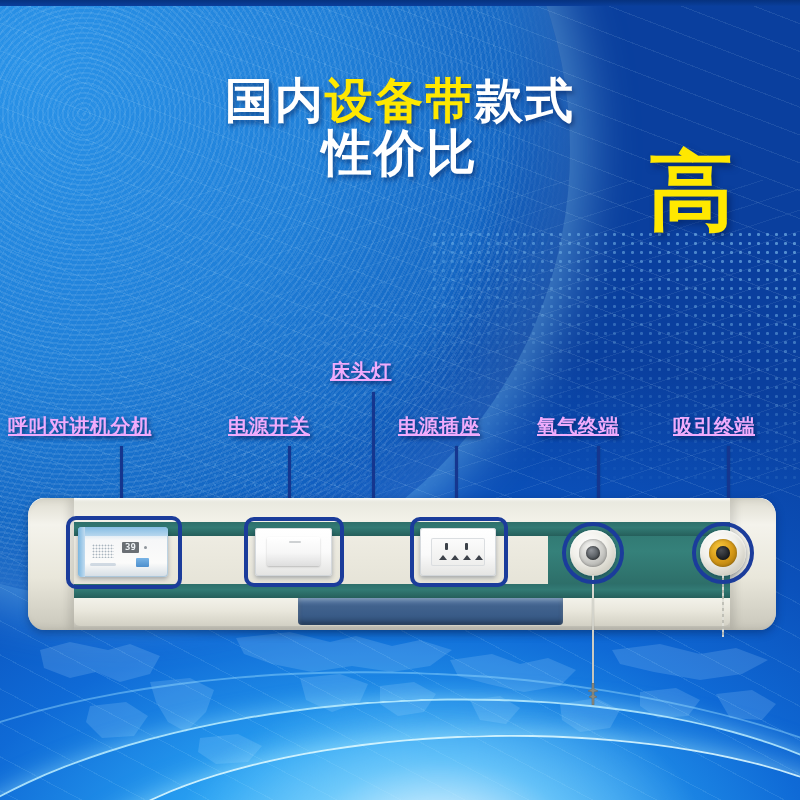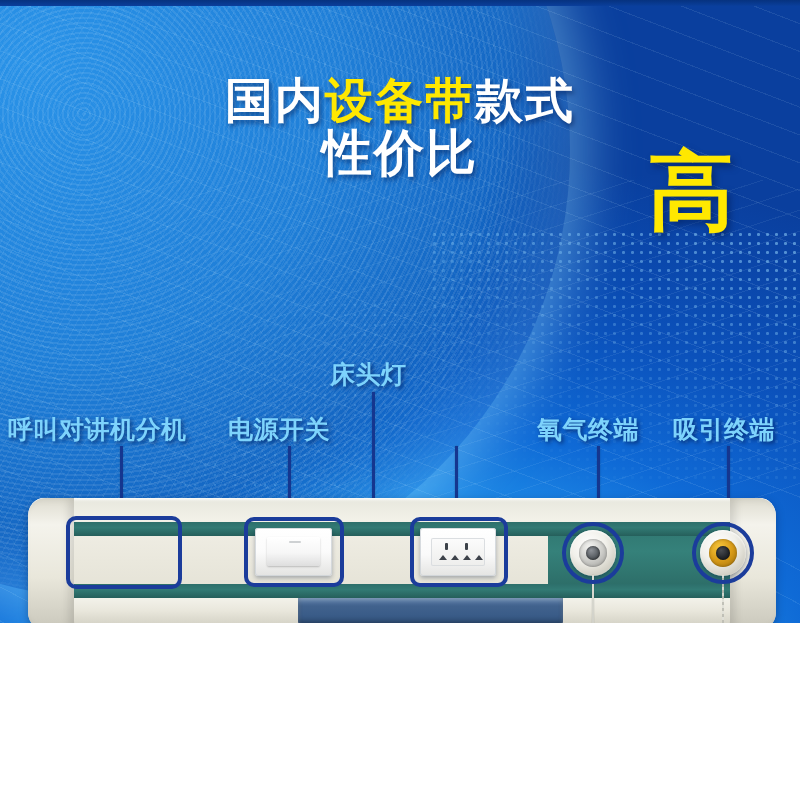--- a/index.html
+++ b/index.html
@@ -1,21 +1,21 @@
 <!DOCTYPE html>
 <html><head>
 <meta charset="utf-8">
 <style>
   html,body{margin:0;padding:0;}
   body{
     width:800px;height:800px;overflow:hidden;
     font-family:"DejaVu Sans","Liberation Sans",sans-serif;
   }
   #stage{
-    position:relative;width:800px;height:623px;overflow:hidden;
+    position:relative;width:800px;height:800px;overflow:hidden;
     background:#0b58c4;
   }
 
   
   .bg-base{
     position:absolute;inset:0;
     background:
       radial-gradient(ellipse 900px 520px at 48% 108%, #66d0ff 0%, #2aa4f4 22%, #0f6ad6 48%, #0b51bb 70%, #0a3f9e 100%),
       linear-gradient(180deg,#0a3d9c 0%,#0d53bb 38%,#0f66d2 70%,#0d57c0 100%);
   }
@@ -113,23 +113,24 @@
   .w{color:#ffffff;text-shadow:2px 3px 5px rgba(0,25,80,.55);}
   .y{color:#ffe800;text-shadow:2px 3px 5px rgba(0,25,80,.55);}
   .big-high{
     position:absolute;left:648px;top:148px;
     font-size:86px;font-weight:bold;color:#ffe800;line-height:1;
     text-shadow:3px 4px 7px rgba(0,25,80,.55);
   }
 
   
   .label{
-    position:absolute;color:#7dd3fc;font-weight:bold;font-size:25px;
+    position:absolute;color:#f0abfc;font-weight:bold;font-size:20px;
     white-space:nowrap;letter-spacing:.5px;
     text-shadow:2px 2px 4px rgba(3,30,90,.75);
+    text-decoration:underline;
   }
   .leader{
     position:absolute;width:3px;background:#15368f;
     box-shadow:0 0 2px rgba(0,0,0,.25);
   }
 
   
   .panel-wrap{position:absolute;left:28px;top:498px;width:748px;height:140px;}
   .panel-shadow{
     position:absolute;left:14px;top:116px;width:720px;height:22px;
@@ -314,20 +315,21 @@
     </div>
     <div class="hl-line2">
       <span class="w">性价比</span>
     </div>
   </div>
   <div class="big-high">高</div>
 
   <div class="label" style="left:8px;top:413px;text-align:center;">呼叫对讲机分机</div>
   <div class="label" style="left:228px;top:413px;text-align:center;">电源开关</div>
   <div class="label" style="left:330px;top:358px;">床头灯</div>
+  <div class="label" style="left:398px;top:413px;">电源插座</div>
   <div class="label" style="left:537px;top:413px;">氧气终端</div>
   <div class="label" style="left:673px;top:413px;">吸引终端</div>
 
   <div class="leader" style="left:120px;top:446px;height:78px;"></div>
   <div class="leader" style="left:288px;top:446px;height:78px;"></div>
   <div class="leader" style="left:372px;top:392px;height:212px;"></div>
   <div class="leader" style="left:455px;top:446px;height:78px;"></div>
   <div class="leader" style="left:597px;top:446px;height:80px;"></div>
   <div class="leader" style="left:727px;top:446px;height:80px;"></div>
 
@@ -339,20 +341,29 @@
       <div class="stripe top"></div>
       <div class="stripe bot"></div>
       <div class="rail"></div>
       <div class="endcap left"></div>
       <div class="endcap right"></div>
     </div>
   </div>
 
   <div class="lamp" style="left:298px;top:598px;"></div>
 
+  <div class="intercom">
+    <div class="ic-top"></div>
+    <div class="ic-left"></div>
+    <div class="ic-grille"></div>
+    <div class="ic-display">39</div>
+    <div class="ic-dot"></div>
+    <div class="ic-btn"></div>
+    <div class="ic-slot"></div>
+  </div>
 
   <div class="switch">
     <div class="sw-rocker">
       <div class="sw-mark"></div>
     </div>
   </div>
 
   <div class="socket">
     <div class="sk-face">
       <div class="pin v" style="left:14px;top:5px;"></div>

